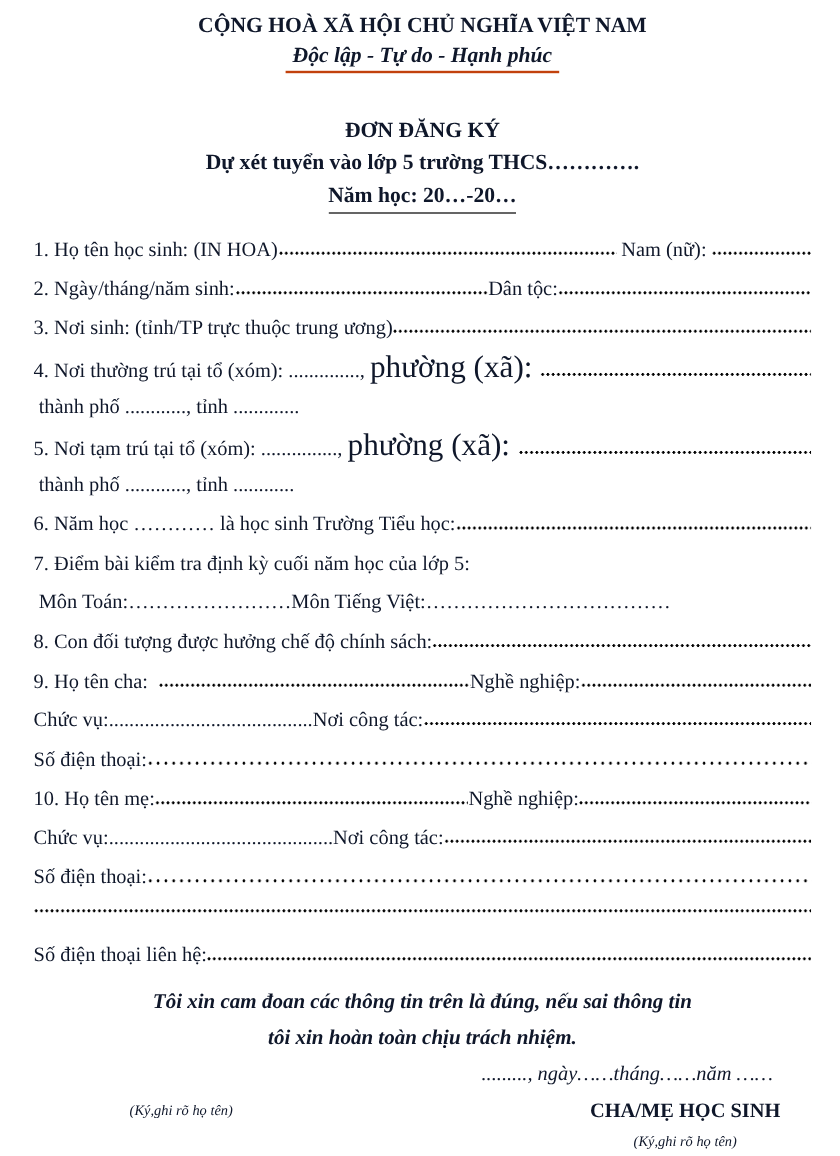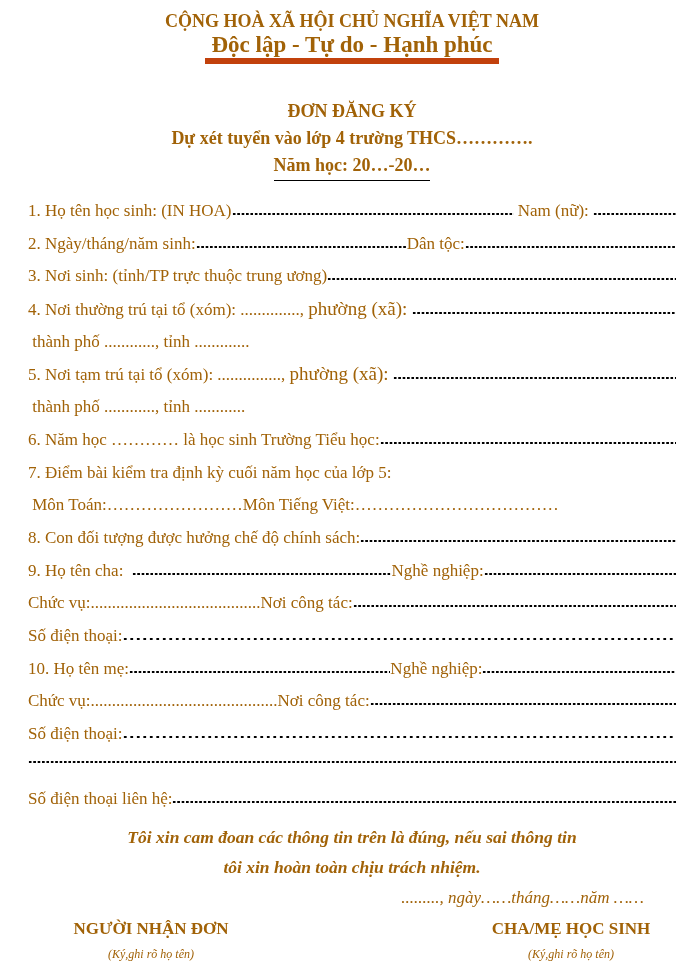--- a/index.html
+++ b/index.html
@@ -1,53 +1,54 @@
 <!DOCTYPE html>
 <html><head>
 <meta charset="utf-8">
 <style>
   html, body { margin: 0; padding: 0; background: #ffffff; }
   .page {
     width: 700px;
     height: 963px;
     box-sizing: border-box;
     background: #ffffff;
-    color: #a16207;
+    color: #0f172a;
     font-family: "Liberation Serif", "DejaVu Serif", serif;
     font-size: 17px;
     padding: 10px 24px 0 28px;
     overflow: hidden;
   }
   
   .hdr { text-align: center; }
   .country { font-weight: bold; font-size: 18px; line-height: 23px; }
   .motto-wrap { line-height: 27px; }
   .motto {
     display: inline-block;
     font-weight: bold;
-    font-size: 23px;
+    font-size: 18px;
     line-height: 24px;
-    border-bottom: 6px solid #c2410c;
+    border-bottom: 2px solid #c2410c;
     padding: 0 6px 1px 6px;
+    font-style: italic;
   }
   .titles { margin-top: 34px; text-align: center; }
   .titles .t { font-weight: bold; font-size: 18px; line-height: 27px; text-align: center; }
   .t-underline { display: inline-block; border-bottom: 1.5px solid #000; padding-bottom: 1px; }
   
   .form-body { margin-top: 14px; }
   .line {
     display: flex;
     align-items: baseline;
     height: 32.7px;
     line-height: 32.7px;
     white-space: pre;
     overflow: hidden;
   }
   .seg { flex: 0 0 auto; }
-  .seg.big { font-size: 19px; }
+  .seg.big { font-size: 26px; }
   .fill {
     flex: 1 1 0;
     min-width: 8px;
     height: 13px;
     align-self: baseline;
     background-image: radial-gradient(circle, #000 1.05px, rgba(0,0,0,0) 1.35px);
     background-size: 4.4px 4px;
     background-repeat: repeat-x;
     background-position: left bottom;
   }
@@ -83,21 +84,21 @@
 
   <div class="hdr">
     <div class="country">CỘNG HOÀ XÃ HỘI CHỦ NGHĨA VIỆT NAM</div>
     <div class="motto-wrap">
       <span class="motto">Độc lập - Tự do - Hạnh phúc</span>
     </div>
   </div>
 
   <div class="titles">
     <div class="t">ĐƠN ĐĂNG KÝ</div>
-    <div class="t">Dự xét tuyển vào lớp 4 trường THCS………….</div>
+    <div class="t">Dự xét tuyển vào lớp 5 trường THCS………….</div>
     <div class="t"><span class="t-underline">Năm học: 20…-20…</span></div>
   </div>
 
   <div class="form-body" id="form-lines">
       <div class="line"><span class="seg">1. Họ tên học sinh: (IN HOA)</span><span class="fill" style="flex-grow: 3.4;"></span><span class="seg"> Nam (nữ): </span><span class="fill" style="flex-grow: 1;"></span></div>
       <div class="line"><span class="seg">2. Ngày/tháng/năm sinh:</span><span class="fill" style="flex-grow: 1;"></span><span class="seg">Dân tộc:</span><span class="fill" style="flex-grow: 1;"></span></div>
       <div class="line"><span class="seg">3. Nơi sinh: (tỉnh/TP trực thuộc trung ương)</span><span class="fill" style="flex-grow: 1;"></span></div>
       <div class="line"><span class="seg">4. Nơi thường trú tại tổ (xóm): .............., </span><span class="seg big">phường (xã): </span><span class="fill" style="flex-grow: 1;"></span></div>
       <div class="line"><span class="seg"> thành phố ............, tỉnh .............</span></div>
       <div class="line"><span class="seg">5. Nơi tạm trú tại tổ (xóm): ..............., </span><span class="seg big">phường (xã): </span><span class="fill" style="flex-grow: 1;"></span></div>
@@ -116,21 +117,20 @@
       <div class="line"><span class="seg">Số điện thoại liên hệ:</span><span class="fill" style="flex-grow: 1;"></span></div>
     </div>
 
   <div class="decl first">Tôi xin cam đoan các thông tin trên là đúng, nếu sai thông tin</div>
   <div class="decl">tôi xin hoàn toàn chịu trách nhiệm.</div>
 
   <div class="date-line">........., ngày……tháng……năm ……</div>
 
   <div class="sig-row">
     <div class="sig left">
-      <div class="sig-title">NGƯỜI NHẬN ĐƠN</div>
       <div class="sig-note">(Ký,ghi rõ họ tên)</div>
     </div>
     <div class="sig right">
       <div class="sig-title">CHA/MẸ HỌC SINH</div>
       <div class="sig-note">(Ký,ghi rõ họ tên)</div>
     </div>
   </div>
 
 </div>
 

